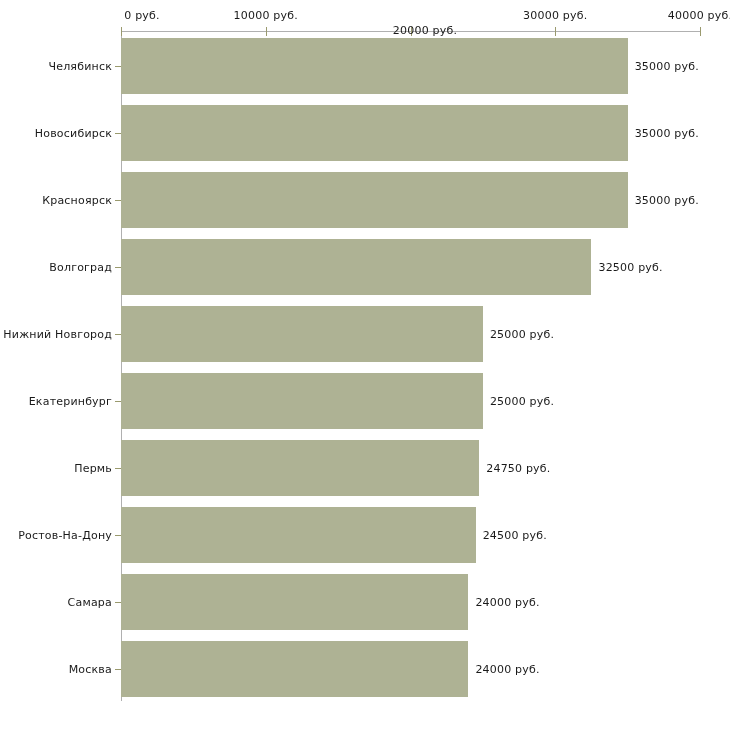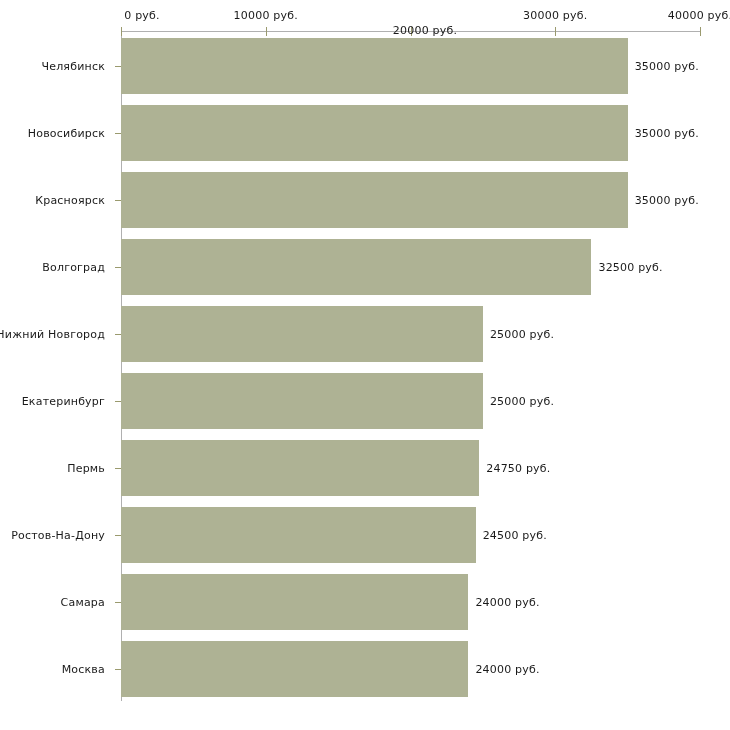--- a/index.html
+++ b/index.html
@@ -87,21 +87,21 @@
   
   .ytick {
     position: absolute;
     left: 115px;
     width: 6px;
     height: 1px;
     background: #9a9a6e;
   }
   .ycat-label {
     position: absolute;
-    right: 7px;
+    right: 0;
     transform: translateY(-50%);
     font-size: 11px;
     color: #1a1a1a;
     white-space: nowrap;
     text-align: right;
     letter-spacing: 0.2px;
   }
   .ycat-wrap {
     position: absolute;
     left: 0;

